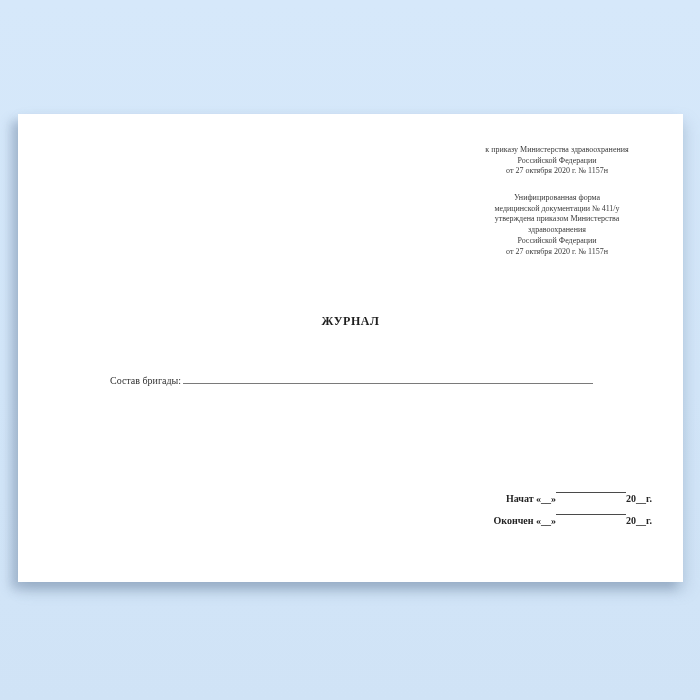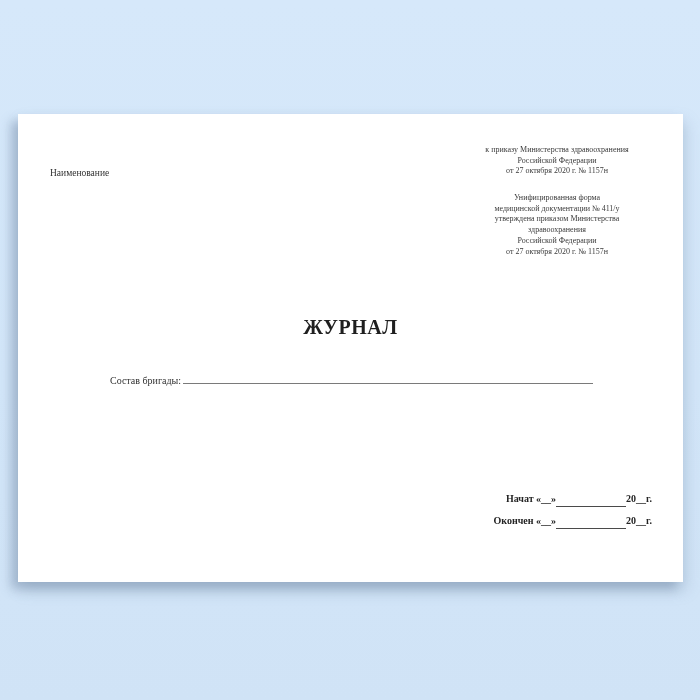--- a/index.html
+++ b/index.html
@@ -56,24 +56,24 @@
     line-height: 10.7px;
     color: #3a3a3a;
   }
   .note-appendix { top: 31px; }
   .note-form { top: 79px; }
   
   .title-block {
     position: absolute;
     left: 0;
     right: 0;
-    top: 202px;
+    top: 196px;
     text-align: center;
     font-weight: bold;
-    font-size: 20px;
+    font-size: 12px;
     line-height: 23.5px;
     color: #1f1f1f;
   }
   .title-block .t1 { letter-spacing: 0.5px; }
   
   .field-row {
     position: absolute;
     left: 92px;
     width: 483px;
     display: flex;
@@ -83,42 +83,41 @@
     white-space: nowrap;
   }
   .field-row .field-blank { flex: 1; margin-left: 2px; }
   .field-team { top: 260px; }
   .field-materials { top: 281px; }
   
   .date-row {
     position: absolute;
     right: 31px;
     display: flex;
-    align-items: flex-end;
+    align-items: flex-start;
     font-size: 10px;
     font-weight: bold;
     line-height: 13px;
     white-space: nowrap;
     color: #242424;
   }
   .date-row .date-blank {
     width: 70px;
     border-color: #4a4a4a;
   }
   .date-started { top: 378px; }
   .date-finished { top: 400px; }
 </style>
 </head>
 <body>
 
 <div class="stage">
   <div class="sheet">
 
     <div class="org-block">
-      <div>Наименование</div>
     </div>
 
     <div class="note-block note-appendix">
       <div>к приказу Министерства здравоохранения</div>
       <div>Российской Федерации</div>
       <div>от 27 октября 2020 г. № 1157н</div>
     </div>
 
     <div class="note-block note-form">
       <div>Унифицированная форма</div>

